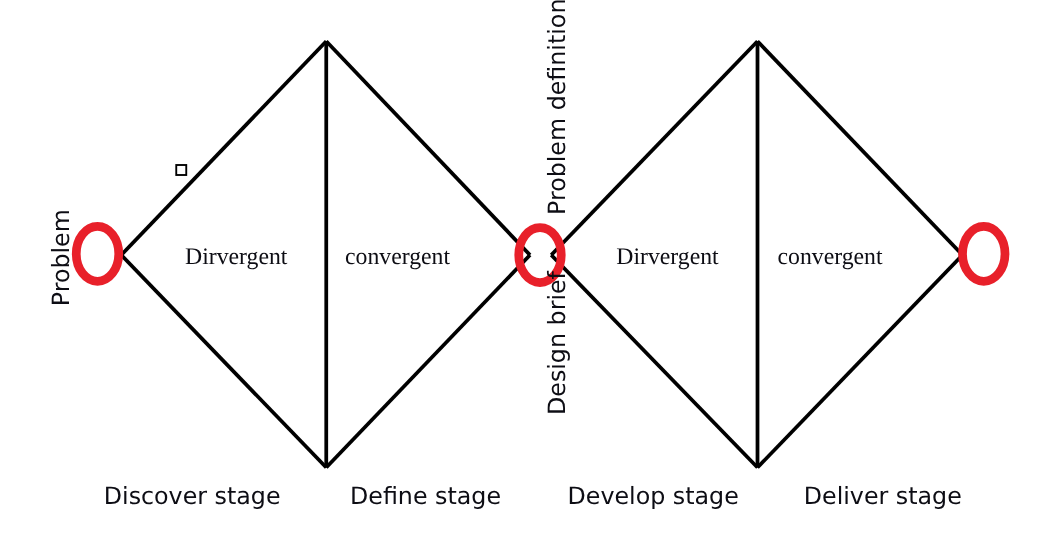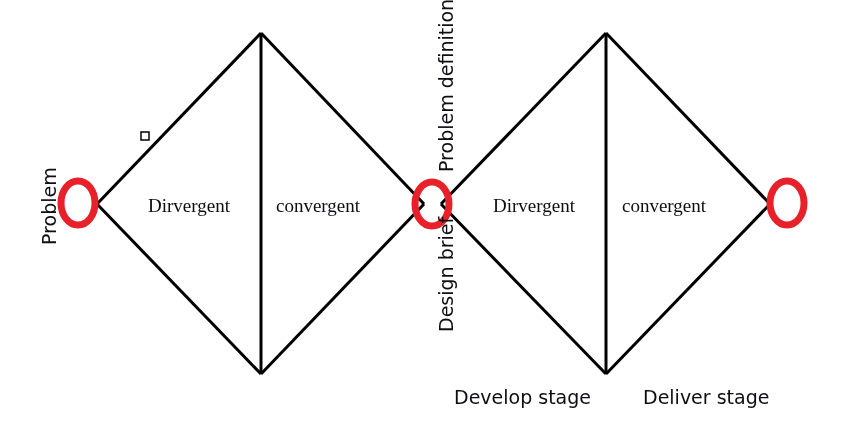--- a/index.html
+++ b/index.html
@@ -78,19 +78,21 @@
   <div class="label vert-label" style="left:437px; top:332px;">Design brief</div>
 
   <div class="label phase-label" style="left:148px; top:196px;">Dirvergent</div>
 
   <div class="label phase-label" style="left:276px; top:196px;">convergent</div>
 
   <div class="label phase-label" style="left:493px; top:196px;">Dirvergent</div>
 
   <div class="label phase-label" style="left:622px; top:196px;">convergent</div>
 
+  <div class="label stage-label" style="left:83px; top:388px;">Discover stage</div>
 
+  <div class="label stage-label" style="left:280px; top:388px;">Define stage</div>
 
   <div class="label stage-label" style="left:643px; top:388px;">Deliver stage</div>
 
   <div class="label stage-label" style="left:454px; top:388px;">Develop stage</div>
 
 </div>
 
 </body></html>

